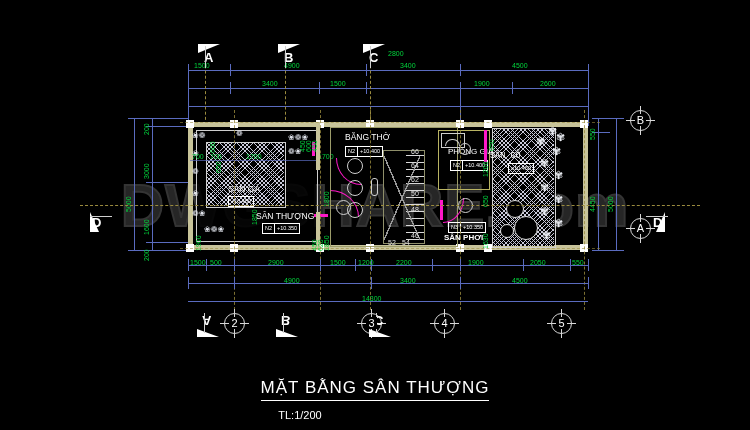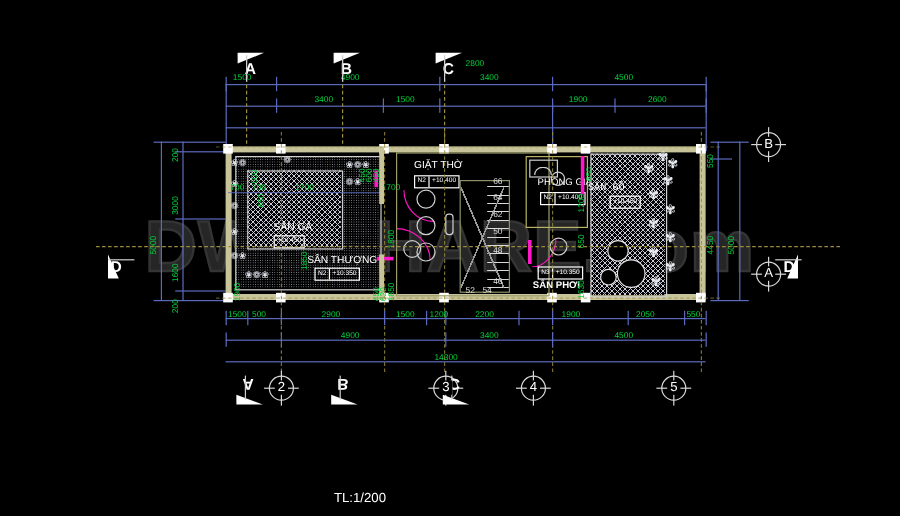--- a/index.html
+++ b/index.html
@@ -227,21 +227,21 @@
 
   <div class="dimtxt v" style="left:306px;top:145px;">450</div>
   <div class="dimtxt v" style="left:312px;top:145px;">600</div>
   <div class="dimtxt v" style="left:318px;top:145px;">450</div>
   <div class="dimtxt v" style="left:330px;top:200px;">1800</div>
   <div class="dimtxt v" style="left:318px;top:244px;">450</div>
   <div class="dimtxt v" style="left:324px;top:244px;">620</div>
   <div class="dimtxt v" style="left:330px;top:244px;">1850</div>
 
   <div class="abs" style="left:330px;top:127px;width:126px;height:118px;border:1px solid #9c9c6a;"></div>
-  <div class="room big" style="left:345px;top:133px;">GIẶT THỜ</div>
+  <div class="room big" style="left:345px;top:133px;">BẰNG THỜ</div>
   <div class="lvlbox" style="left:345px;top:146px;">
     <i>N2</i>
     <b>+10.400</b>
   </div>
 
   <div class="abs" style="left:347px;top:158px;width:14px;height:14px;border:1px solid #cfcfcf;border-radius:50%;"></div>
   <div class="abs" style="left:347px;top:180px;width:14px;height:14px;border:1px solid #cfcfcf;border-radius:50%;"></div>
   <div class="abs" style="left:347px;top:202px;width:14px;height:14px;border:1px solid #cfcfcf;border-radius:50%;"></div>
   <div class="abs" style="left:371px;top:178px;width:5px;height:16px;border:1px solid #cfcfcf;border-radius:3px;"></div>
 
@@ -407,17 +407,20 @@
     <div style="position:absolute;left:0;top:0;width:0;height:0;border-bottom:20px solid #fff;border-right:9px solid transparent;"></div>
     <div class="secflag" style="left:2px;top:3px;">D</div>
     <div class="hline whiteline abs" style="left:0px;top:4px;width:22px;"></div>
   </div>
   <div class="abs" style="left:648px;top:212px;">
     <div style="position:absolute;left:8px;top:0;width:0;height:0;border-bottom:20px solid #fff;border-left:9px solid transparent;"></div>
     <div class="secflag" style="left:5px;top:3px;">D</div>
     <div class="hline whiteline abs" style="left:-2px;top:4px;width:22px;"></div>
   </div>
 
+  <div id="title" style="top:378px;">
+    <div class="t1">MẶT BẰNG SÂN THƯỢNG</div>
+  </div>
   <div id="title" style="top:404px;">
     <div class="t2" style="display:inline-block;margin-left:-150px;">TL:1/200</div>
   </div>
 
 </div>
 
 </body></html>

